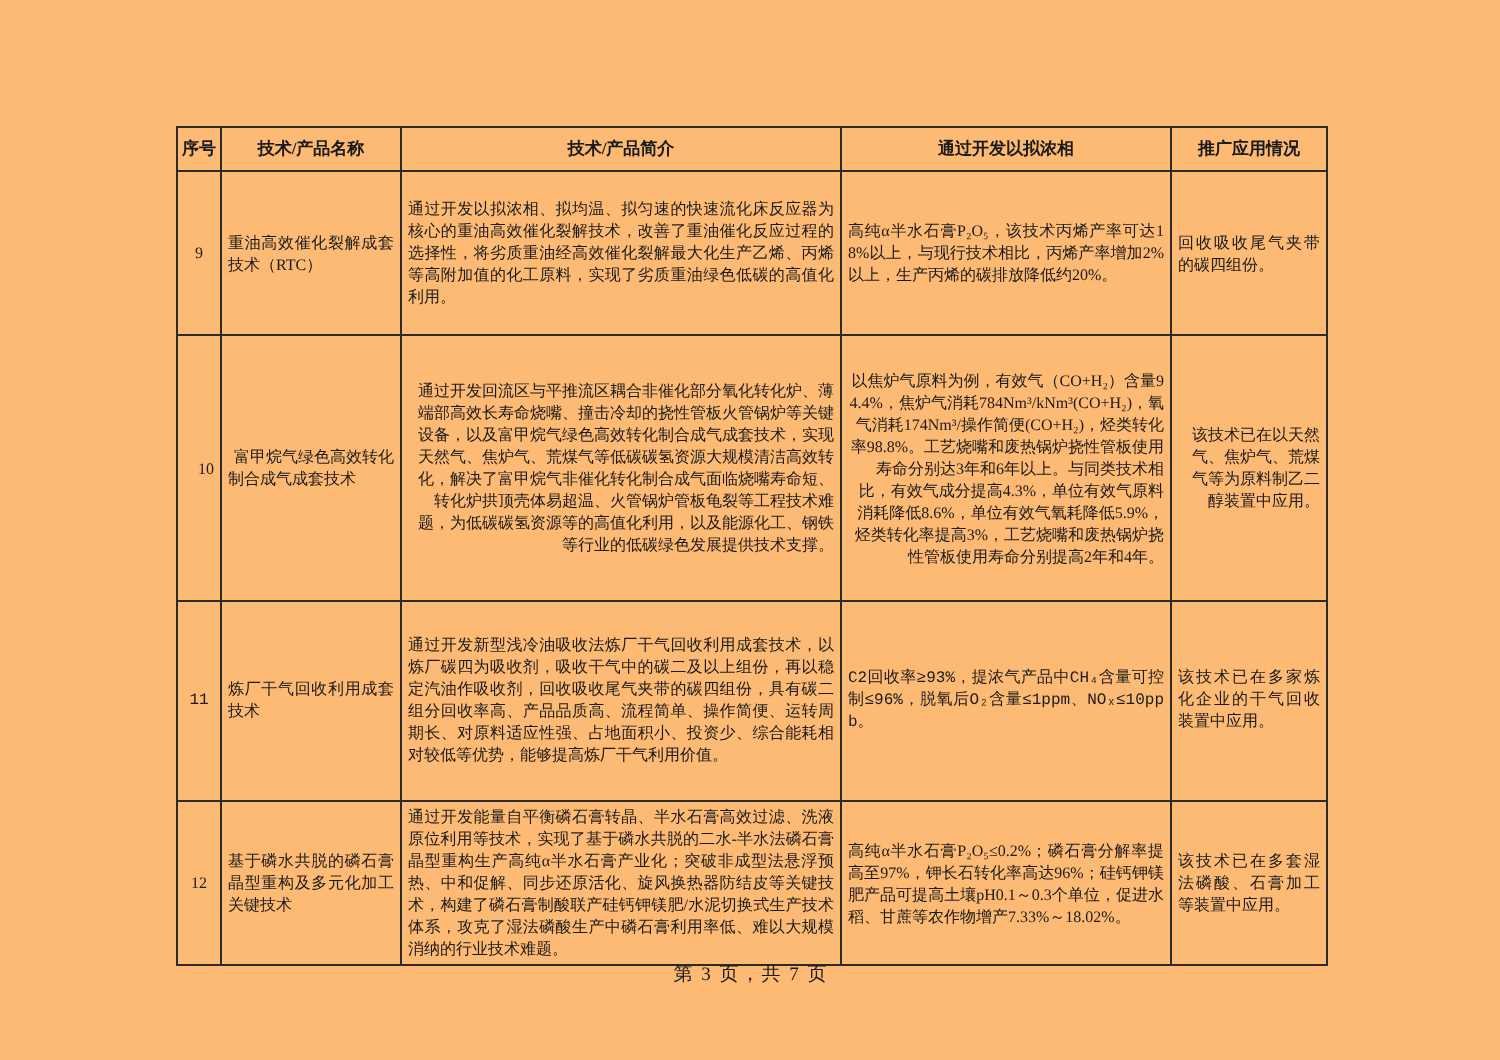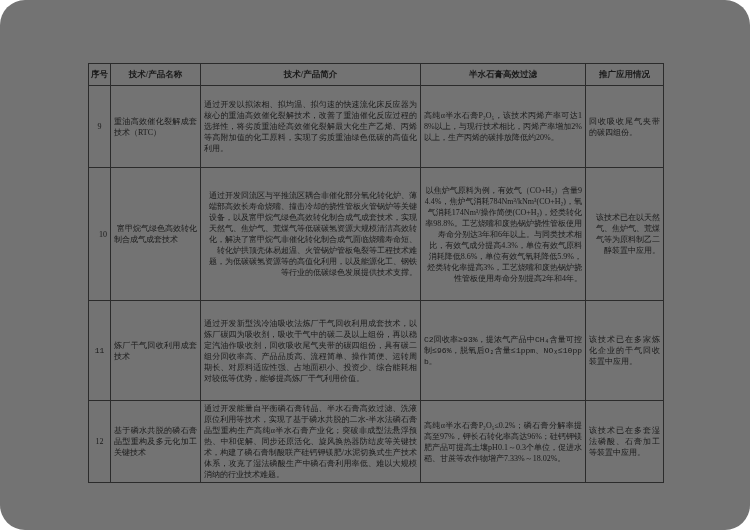--- a/index.html
+++ b/index.html
@@ -6,23 +6,22 @@
     margin: 0;
     padding: 0;
     background: #ffffff;
     font-family: "Liberation Serif", "DejaVu Serif", serif;
     color: #1a1a1a;
   }
   .page {
     position: relative;
     width: 750px;
     height: 530px;
-    background: #737373;
+    background: #fdba74;
     overflow: hidden;
-    border-radius: 25px;
   }
   table.doc-table {
     position: absolute;
     left: 88px;
     top: 63px;
     width: 575px;
     border-collapse: collapse;
     table-layout: fixed;
   }
   .doc-table th, .doc-table td {
@@ -82,21 +81,21 @@
         <col class="c-name">
         <col class="c-intro">
         <col class="c-ind">
         <col class="c-app">
     </colgroup>
     <thead>
       <tr>
         <th>序号</th>
         <th>技术/产品名称</th>
         <th>技术/产品简介</th>
-        <th>半水石膏高效过滤</th>
+        <th>通过开发以拟浓相</th>
         <th>推广应用情况</th>
       </tr>
     </thead>
     <tbody>
       <tr class="r9">
         <td class="no">9</td>
         <td class="name">重油高效催化裂解成套技术（RTC）</td>
         <td class="intro">通过开发以拟浓相、拟均温、拟匀速的快速流化床反应器为核心的重油高效催化裂解技术，改善了重油催化反应过程的选择性，将劣质重油经高效催化裂解最大化生产乙烯、丙烯等高附加值的化工原料，实现了劣质重油绿色低碳的高值化利用。</td>
         <td class="ind">高纯α半水石膏P₂O₅，该技术丙烯产率可达18%以上，与现行技术相比，丙烯产率增加2%以上，生产丙烯的碳排放降低约20%。</td>
         <td class="app">回收吸收尾气夹带的碳四组份。</td>
@@ -118,14 +117,15 @@
       <tr class="r12">
         <td class="no">12</td>
         <td class="name">基于磷水共脱的磷石膏晶型重构及多元化加工关键技术</td>
         <td class="intro">通过开发能量自平衡磷石膏转晶、半水石膏高效过滤、洗液原位利用等技术，实现了基于磷水共脱的二水-半水法磷石膏晶型重构生产高纯α半水石膏产业化；突破非成型法悬浮预热、中和促解、同步还原活化、旋风换热器防结皮等关键技术，构建了磷石膏制酸联产硅钙钾镁肥/水泥切换式生产技术体系，攻克了湿法磷酸生产中磷石膏利用率低、难以大规模消纳的行业技术难题。</td>
         <td class="ind">高纯α半水石膏P₂O₅≤0.2%；磷石膏分解率提高至97%，钾长石转化率高达96%；硅钙钾镁肥产品可提高土壤pH0.1～0.3个单位，促进水稻、甘蔗等农作物增产7.33%～18.02%。</td>
         <td class="app">该技术已在多套湿法磷酸、石膏加工等装置中应用。</td>
       </tr>
     </tbody>
   </table>
 
+  <div class="footer">第 3 页，共 7 页</div>
 
 </div>
 
 </body></html>

